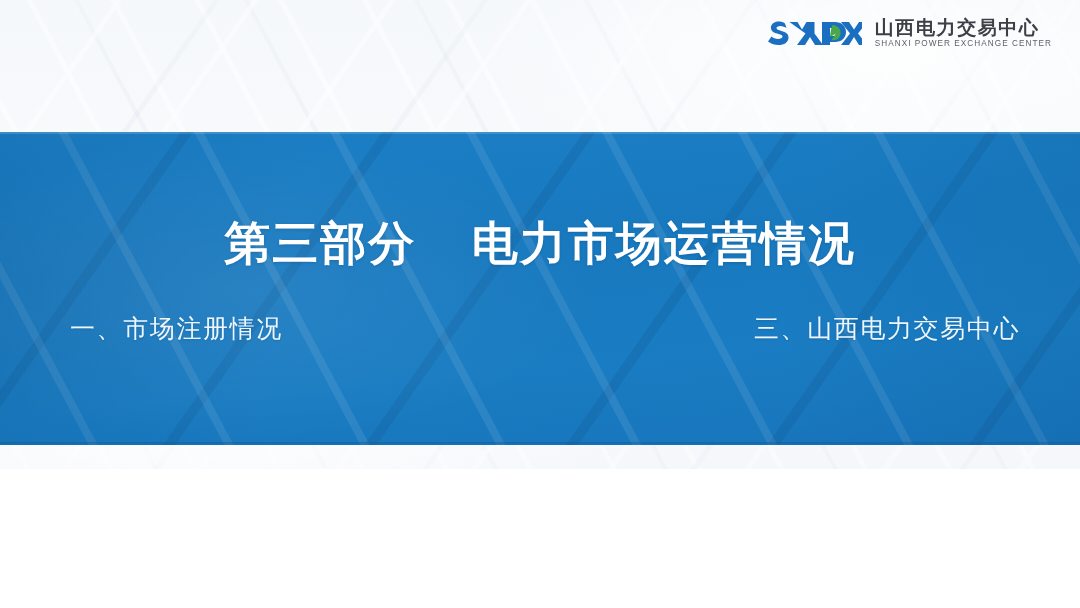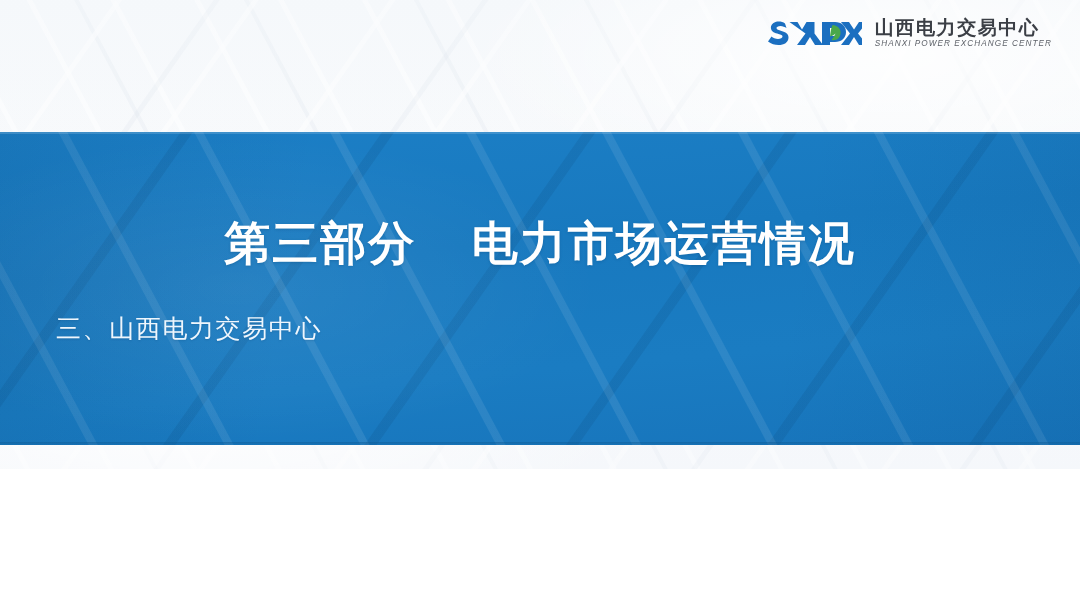--- a/index.html
+++ b/index.html
@@ -84,21 +84,21 @@
     display:flex; align-items:center; gap:13px;
   }
   .logo-mark { display:block; }
   .logo-cn-block { display:flex; flex-direction:column; gap:3px; }
   .logo-cn {
     font-size:19px; letter-spacing:1.6px; color:#3b3f46;
     font-weight:700; line-height:1; white-space:nowrap;
   }
   .logo-en {
     font-size:8.2px; letter-spacing:1.05px; color:#5d6168;
-    line-height:1; white-space:nowrap;font-style:italic;
+    line-height:1; white-space:nowrap;
   }
 
   
   .band {
     position:absolute;
     left:0; top:132px;
     width:1080px; height:313px;
     background:linear-gradient(175deg, #1c7fc6 0%, #1879bf 38%, #1a7cc2 70%, #1774bb 100%);
     overflow:hidden;
   }
@@ -218,18 +218,19 @@
 
   <div class="band-content">
 
     <div class="main-title">
       <span>第三部分</span>
       <span class="gap"></span>
       <span>电力市场运营情况</span>
     </div>
 
     <div class="sub-row">
+      <div class="sub-item s1">一、市场注册情况</div>
       <div class="sub-item s3">三、山西电力交易中心</div>
     </div>
 
   </div>
 
 </div>
 
 </body></html>

